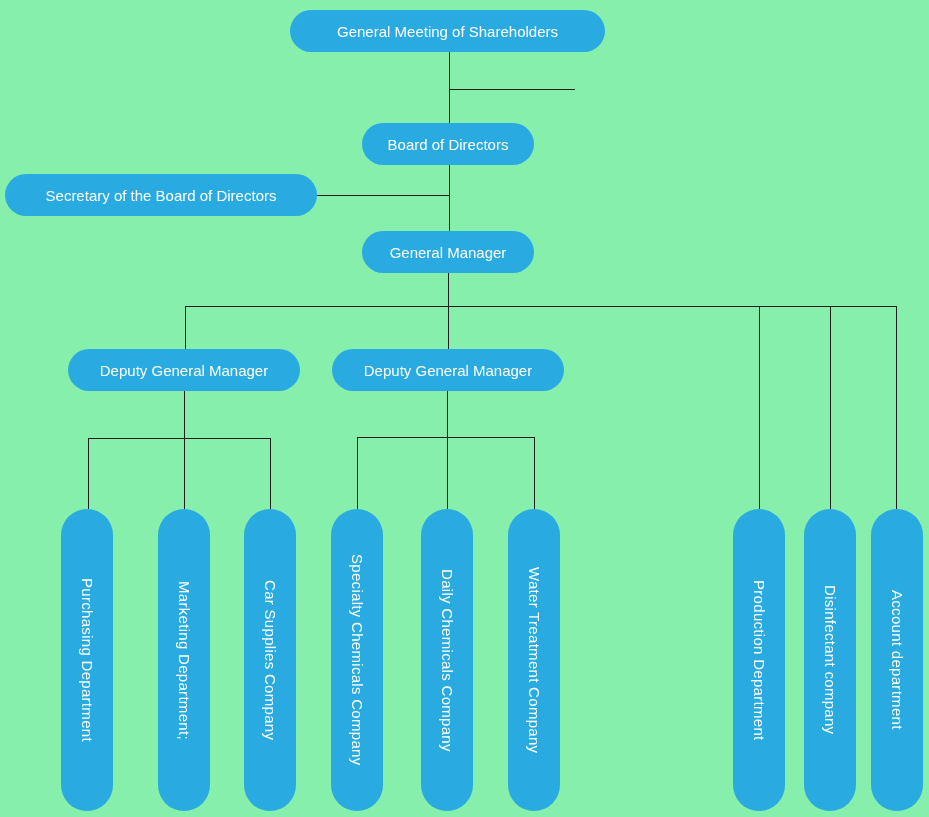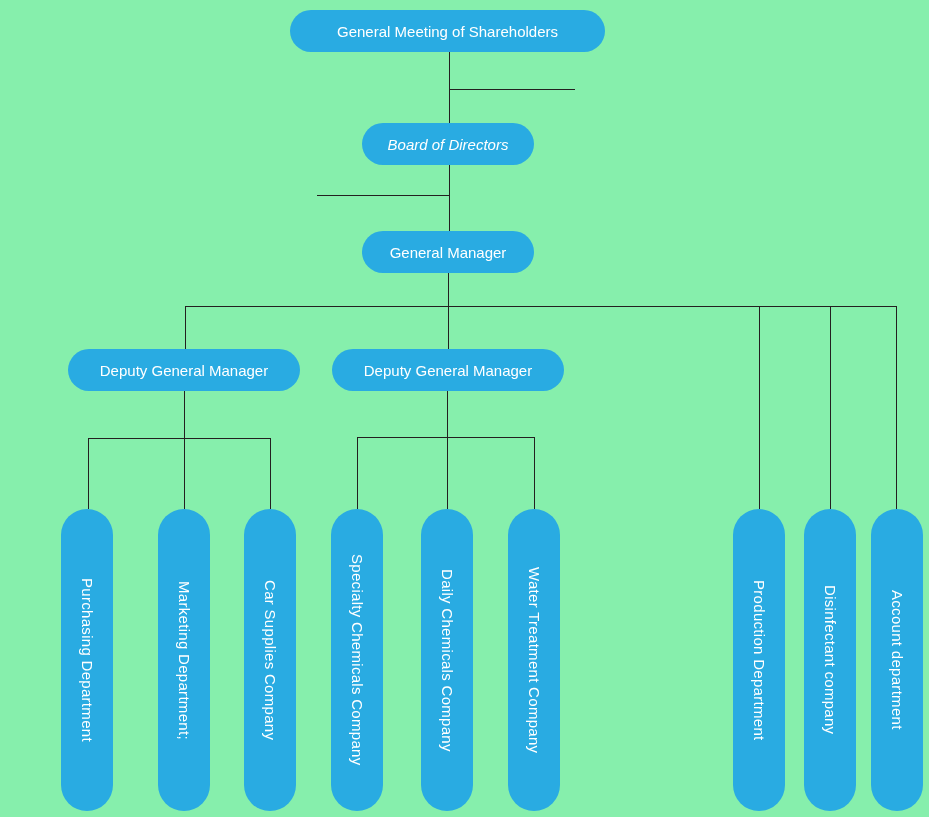--- a/index.html
+++ b/index.html
@@ -46,21 +46,21 @@
   .line {
     position: absolute;
     background: var(--line, #231f20);
   }
   .line.hline { height: 1px; }
   .line.vline { width: 1px; }
 
   
   #n-meeting        { left: 290px; top: 10px;  width: 315px; }
   #n-supervisors    { left: 575px; top: 69px;  width: 172px; }
-  #n-directors      { left: 362px; top: 123px; width: 172px; font-style: italic; }
+  #n-directors      { left: 362px; top: 123px; width: 172px; }
   #n-secretary      { left: 5px;   top: 174px; width: 312px; }
   #n-gm             { left: 362px; top: 231px; width: 172px; }
   #n-deputy-left    { left: 68px;  top: 349px; width: 232px; }
   #n-deputy-mid     { left: 332px; top: 349px; width: 232px; }
 
   
   #n-purchasing     { left: 61px;  }
   #n-marketing      { left: 158px; }
   #n-car-supplies   { left: 244px; }
   #n-specialty      { left: 331px; }
@@ -113,20 +113,21 @@
   <div class="line vline" id="l-marketing"></div>
   <div class="line vline" id="l-car-supplies"></div>
   <div class="line vline" id="l-depmid-down"></div>
   <div class="line hline" id="l-mid-group"></div>
   <div class="line vline" id="l-specialty"></div>
   <div class="line vline" id="l-daily"></div>
   <div class="line vline" id="l-water"></div>
 
   <div class="node h" id="n-meeting">General Meeting of Shareholders</div>
   <div class="node h" id="n-directors">Board of Directors</div>
+  <div class="node h" id="n-secretary">Secretary of the Board of Directors</div>
   <div class="node h" id="n-gm">General Manager</div>
   <div class="node h" id="n-deputy-left">Deputy General Manager</div>
   <div class="node h" id="n-deputy-mid">Deputy General Manager</div>
 
   <div class="node v" id="n-purchasing">
       <span class="vtext">Purchasing Department</span>
     </div>
   <div class="node v" id="n-marketing">
       <span class="vtext">Marketing Department;</span>
     </div>

